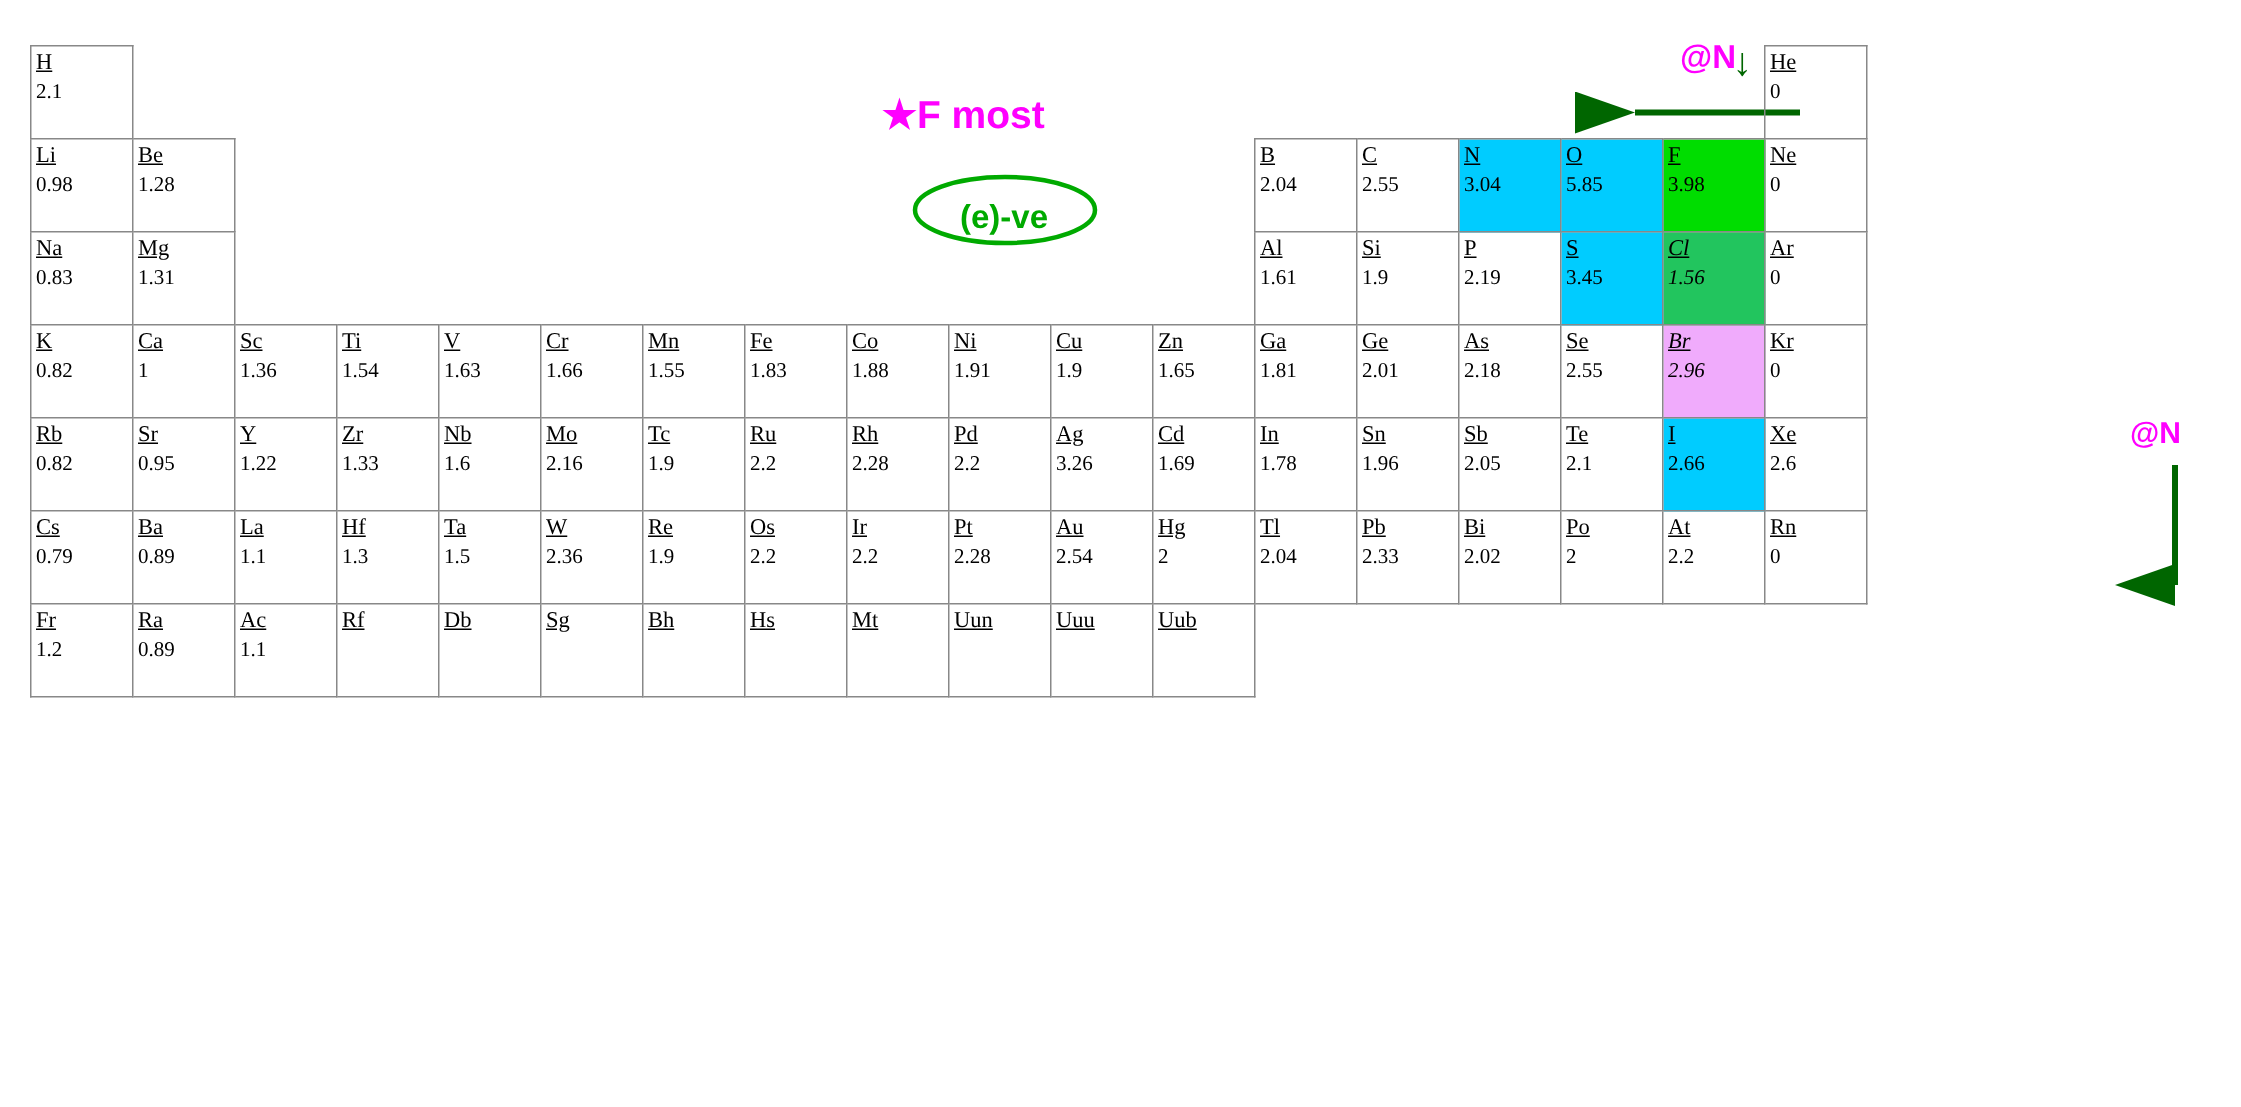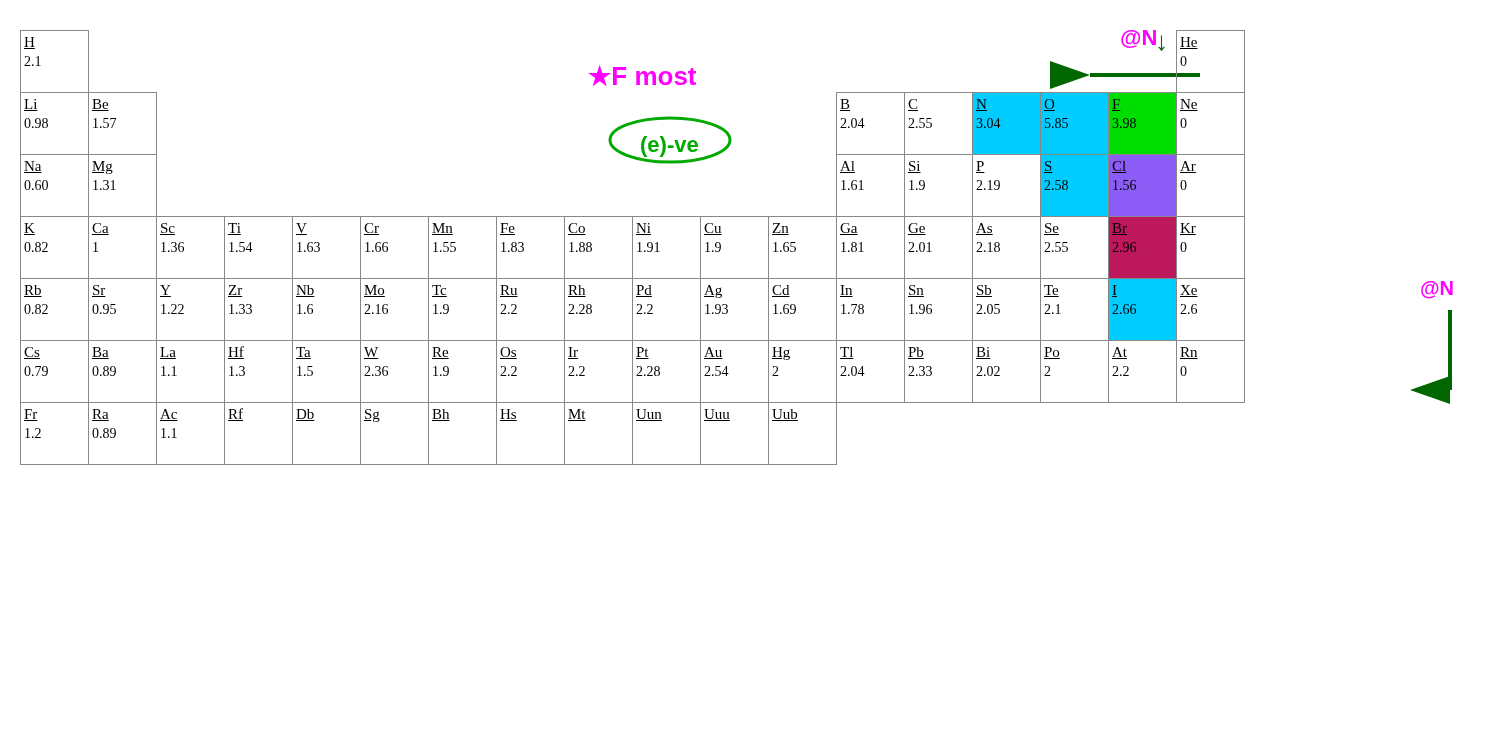--- a/index.html
+++ b/index.html
@@ -103,21 +103,21 @@
       </td>
     </tr>
 
     <tr>
       <td>
         <span class="symbol">Li</span>
         <span class="en">0.98</span>
       </td>
       <td>
         <span class="symbol">Be</span>
-        <span class="en">1.57</span>
+        <span class="en">1.28</span>
       </td>
       <td class="empty" colspan="10"></td>
       <td>
         <span class="symbol">B</span>
         <span class="en">2.04</span>
       </td>
       <td>
         <span class="symbol">C</span>
         <span class="en">2.55</span>
       </td>
@@ -135,44 +135,44 @@
       </td>
       <td>
         <span class="symbol">Ne</span>
         <span class="en">0</span>
       </td>
     </tr>
 
     <tr>
       <td>
         <span class="symbol">Na</span>
-        <span class="en">0.60</span>
+        <span class="en">0.83</span>
       </td>
       <td>
         <span class="symbol">Mg</span>
         <span class="en">1.31</span>
       </td>
       <td class="empty" colspan="10"></td>
       <td>
         <span class="symbol">Al</span>
         <span class="en">1.61</span>
       </td>
       <td>
         <span class="symbol">Si</span>
         <span class="en">1.9</span>
       </td>
       <td>
         <span class="symbol">P</span>
         <span class="en">2.19</span>
       </td>
       <td style="background:#00ccff;">
         <span class="symbol">S</span>
-        <span class="en">2.58</span>
-      </td>
-      <td style="background:#8b5cf6;">
+        <span class="en">3.45</span>
+      </td>
+      <td style="background:#22c55e;font-style:italic;">
         <span class="symbol">Cl</span>
         <span class="en">1.56</span>
       </td>
       <td>
         <span class="symbol">Ar</span>
         <span class="en">0</span>
       </td>
     </tr>
 
     <tr>
@@ -233,21 +233,21 @@
             <span class="en">2.01</span>
           </td>
       <td>
             <span class="symbol">As</span>
             <span class="en">2.18</span>
           </td>
       <td>
             <span class="symbol">Se</span>
             <span class="en">2.55</span>
           </td>
-      <td style="background:#be185d;">
+      <td style="background:#f0abfc;font-style:italic;">
             <span class="symbol">Br</span>
             <span class="en">2.96</span>
           </td>
       <td>
             <span class="symbol">Kr</span>
             <span class="en">0</span>
           </td>
     </tr>
 
     <tr>
@@ -286,21 +286,21 @@
       <td>
             <span class="symbol">Rh</span>
             <span class="en">2.28</span>
           </td>
       <td>
             <span class="symbol">Pd</span>
             <span class="en">2.2</span>
           </td>
       <td>
             <span class="symbol">Ag</span>
-            <span class="en">1.93</span>
+            <span class="en">3.26</span>
           </td>
       <td>
             <span class="symbol">Cd</span>
             <span class="en">1.69</span>
           </td>
       <td>
             <span class="symbol">In</span>
             <span class="en">1.78</span>
           </td>
       <td>

